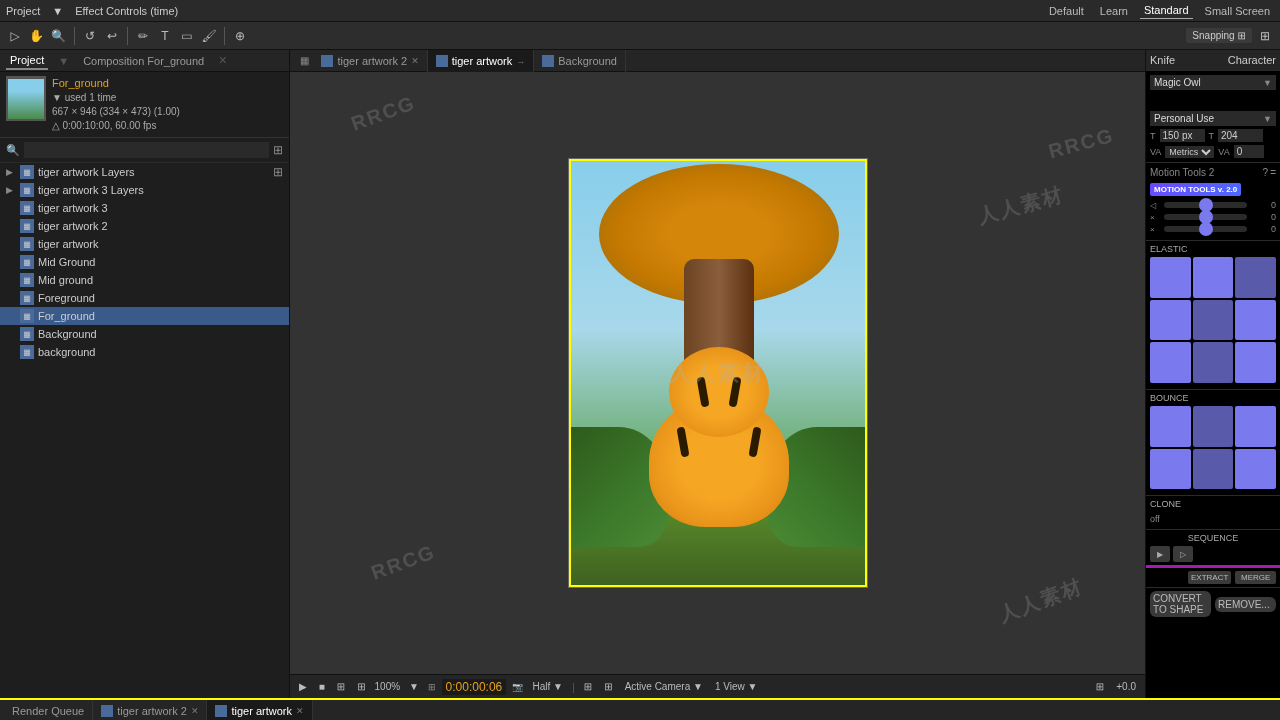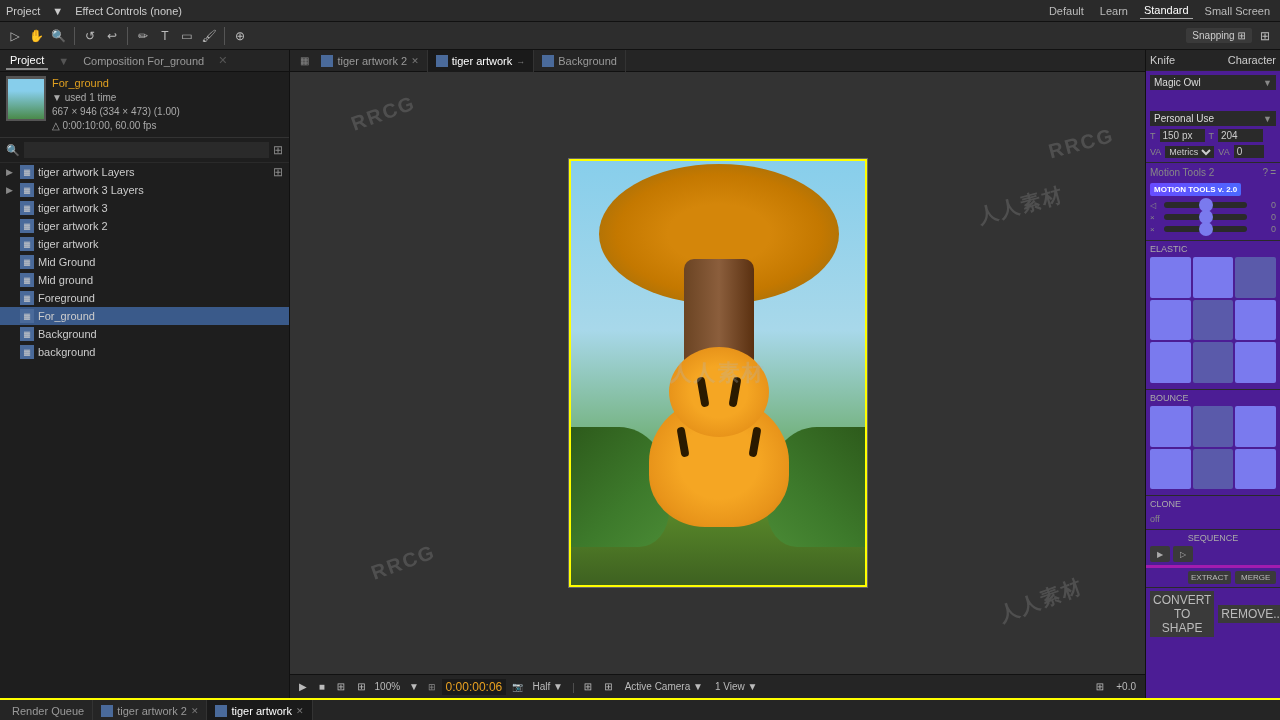--- a/index.html
+++ b/index.html
@@ -382,21 +382,21 @@
       font-size: 12px;
       color: #e8a020;
       background: #1a1a1a;
       padding: 1px 4px;
     }
     .ctrl-spacer { flex: 1; }
 
     
     .right-panel {
       width: 135px;
-      background: #4c1d95;
+      background: #000000;
       border-left: 1px solid #111;
       display: flex;
       flex-direction: column;
       overflow: hidden;
     }
     .right-section {
       padding: 4px;
       border-bottom: 1px solid #2a2a2a;
     }
     .font-selector {
@@ -601,24 +601,24 @@
     }
     .convert-row {
       display: flex;
       align-items: center;
       gap: 4px;
     }
     .convert-btn {
       flex: 1;
       background: #3a3a3a;
       padding: 2px 3px;
-      border-radius: 0;
-      font-size: 12px;
+      border-radius: 6px;
+      font-size: 10px;
       color: #bbb;
-      text-align: center;
+      text-align: left;
       cursor: pointer;
     }
 
     
     .bottom-area {
       height: 195px;
       display: flex;
       flex-direction: column;
       background: #1a1a1a;
       border-top: 2px solid #ffff00;
@@ -681,21 +681,21 @@
       font-size: 11px;
       color: #ccc;
     }
   </style>
 </head>
 <body>
 
 <div class="top-menubar">
   <span class="menu-item">Project</span>
   <span class="menu-item">▼</span>
-  <span class="menu-item">Effect Controls (none)</span>
+  <span class="menu-item">Effect Controls (time)</span>
   <div style="flex:1"></div>
   <div class="workspace-tabs">
     <span class="workspace-tab">Default</span>
     <span class="workspace-tab">Learn</span>
     <span class="workspace-tab active">Standard</span>
     <span class="workspace-tab">Small Screen</span>
   </div>
 </div>
 
 <div class="toolbar">

